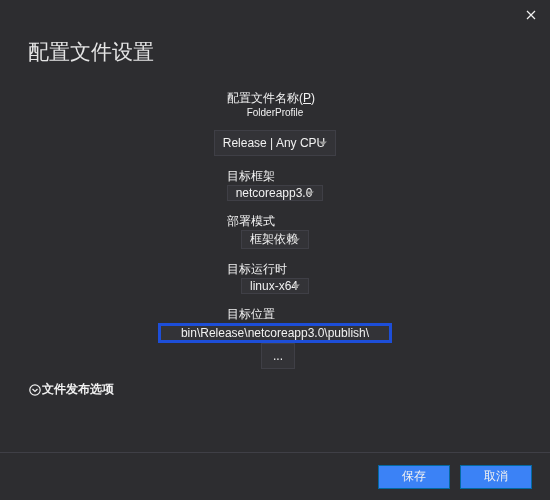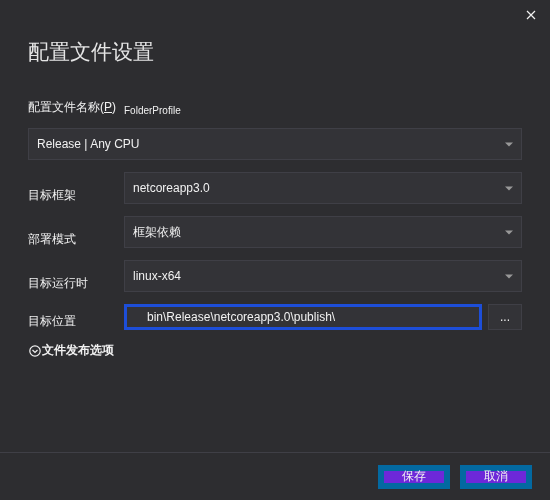--- a/index.html
+++ b/index.html
@@ -30,43 +30,44 @@
       padding: 8px 28px 0 28px;
     }
     h1.page-title {
       font-size: 21px;
       font-weight: 300;
       color: #e5e5e5;
       margin-bottom: 24px;
     }
     .row {
       display: flex;
-      align-items: flex-end;
+      align-items: center;
       margin-bottom: 12px;
       min-height: 26px;
+      flex-direction: column;
     }
     .row-label {
       width: 96px;
       flex-shrink: 0;
       color: #f1f1f1;
       font-size: 12px;
     }
     .row-label .ul { text-decoration: underline; }
     .row-value-text {
       color: #f1f1f1;
       font-size: 10px;
     }
     .select {
       flex: 1;
       height: 32px;
       background: #333337;
       border: 1px solid #3f3f46;
       color: #f1f1f1;
       font-size: 12px;
-      padding: 0 32px 0 8px;
+      padding: 0 10px 0 8px;
       position: relative;
       display: flex;
       align-items: center;
       cursor: pointer;
     }
     .select::after {
       content: "";
       position: absolute;
       right: 8px; top: 50%;
       transform: translateY(-40%);
@@ -116,22 +117,22 @@
       border-top: 1px solid #3f3f46;
       display: flex;
       justify-content: flex-end;
       align-items: center;
       padding: 0 18px;
       gap: 10px;
     }
     .btn {
       min-width: 72px;
       height: 24px;
-      background: #6d28d9;
-      border: 6px solid #0369a1;
+      background: #3b82f6;
+      border: 1px solid #0369a1;
       color: #f1f1f1;
       font-size: 12px;
       display: flex; align-items: center; justify-content: center;
       cursor: pointer;
       text-align: center;
     }
   </style>
 </head>
 <body>
 

